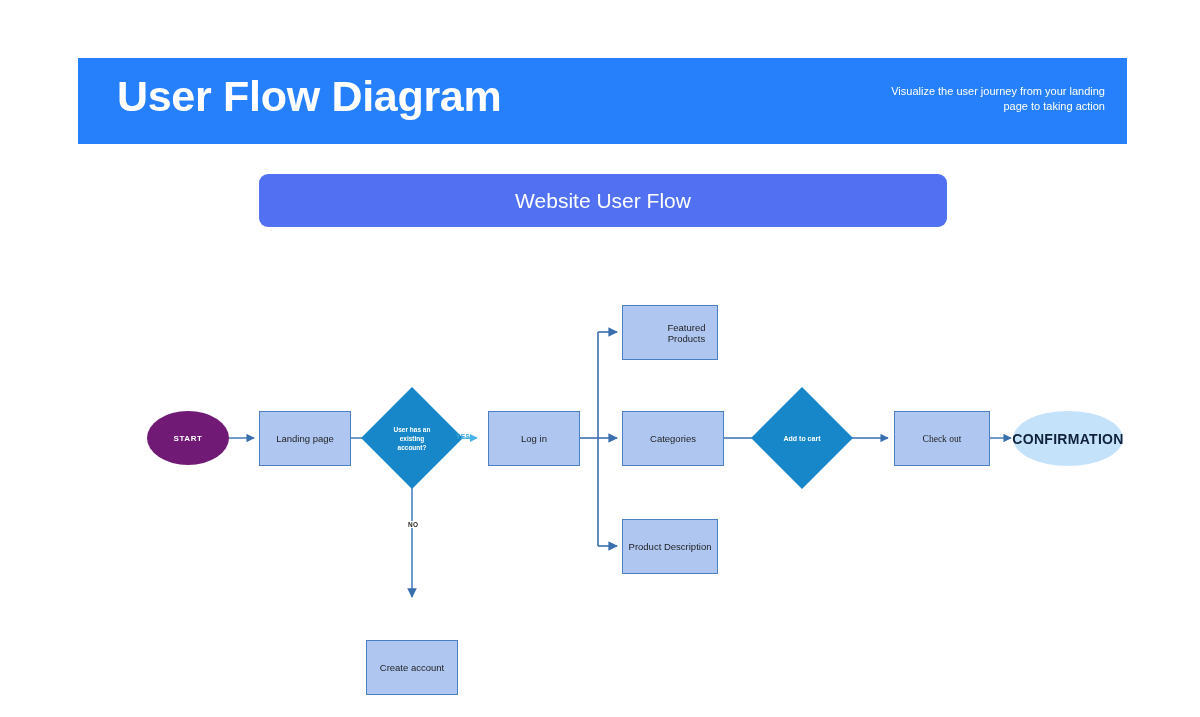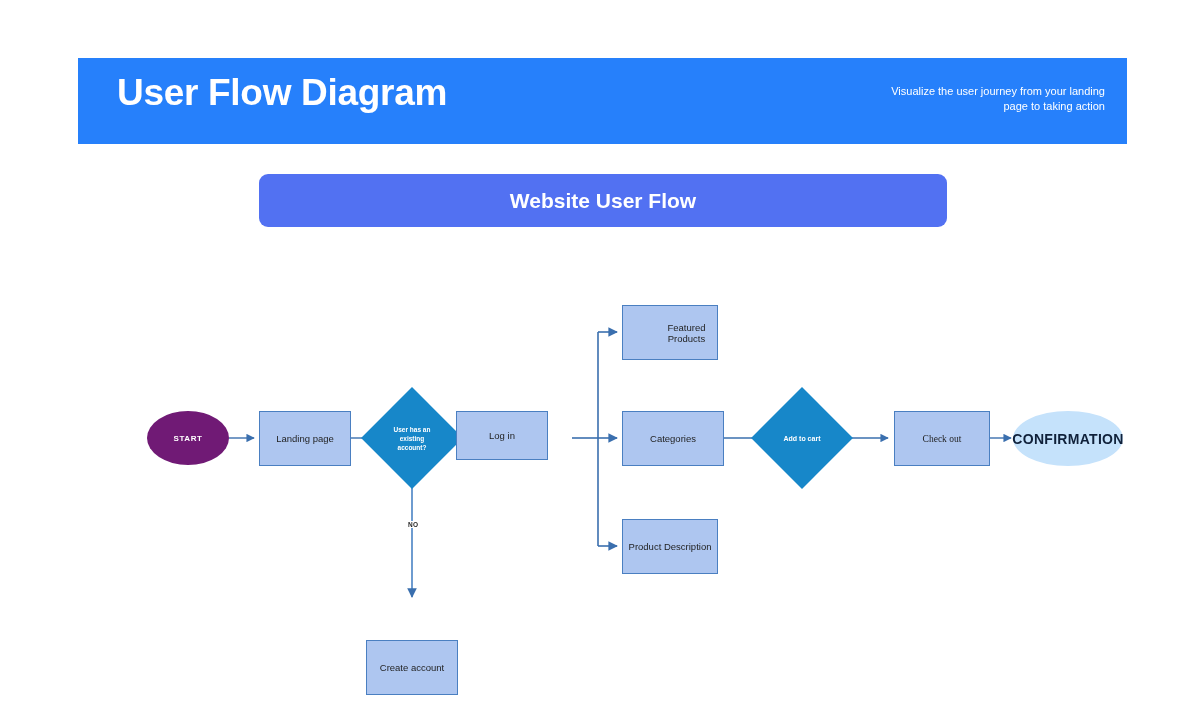--- a/index.html
+++ b/index.html
@@ -22,21 +22,21 @@
     left: 78px;
     top: 58px;
     width: 1049px;
     height: 86px;
     background: #2680fb;
   }
   .header-title {
     position: absolute;
     left: 39px;
     top: 14px;
-    font-size: 37px;
+    font-size: 43px;
     font-weight: bold;
     color: #ffffff;
     letter-spacing: -0.3px;
     white-space: nowrap;
   }
   .header-subtitle {
     position: absolute;
     right: 22px;
     top: 26px;
     width: 230px;
@@ -54,21 +54,21 @@
     width: 688px;
     height: 53px;
     background: #5271f2;
     border-radius: 9px;
     display: flex;
     align-items: center;
     justify-content: center;
   }
   .section-banner-label {
     font-size: 21px;
-    font-weight: bold;
+    font-weight: normal;
     color: #ffffff;
   }
 
   
   .flow-canvas {
     position: absolute;
     left: 0;
     top: 0;
     width: 1200px;
     height: 717px;
@@ -208,21 +208,21 @@
       <div>User has an</div>
       <div>existing</div>
       <div>account?</div>
     </div>
   </div>
 
   <div class="edge-label edge-label-yes" style="left:456px; top:433px;">YES</div>
 
   <div class="edge-label edge-label-no" style="left:407px; top:521px;">NO</div>
 
-  <div class="node node-process" style="left:456px; top:411px; width:92px; height:49px;">
+  <div class="node node-process" style="left:488px; top:411px; width:92px; height:55px;">
     <span>Log in</span>
   </div>
 
   <div class="node node-process" style="left:366px; top:592px; width:92px; height:55px;margin-top:48px;">
     <span>Create account</span>
   </div>
 
   <div class="node node-process" style="left:622px; top:305px; width:96px; height:55px;padding-left:33px;">
     <span>Featured Products</span>
   </div>

